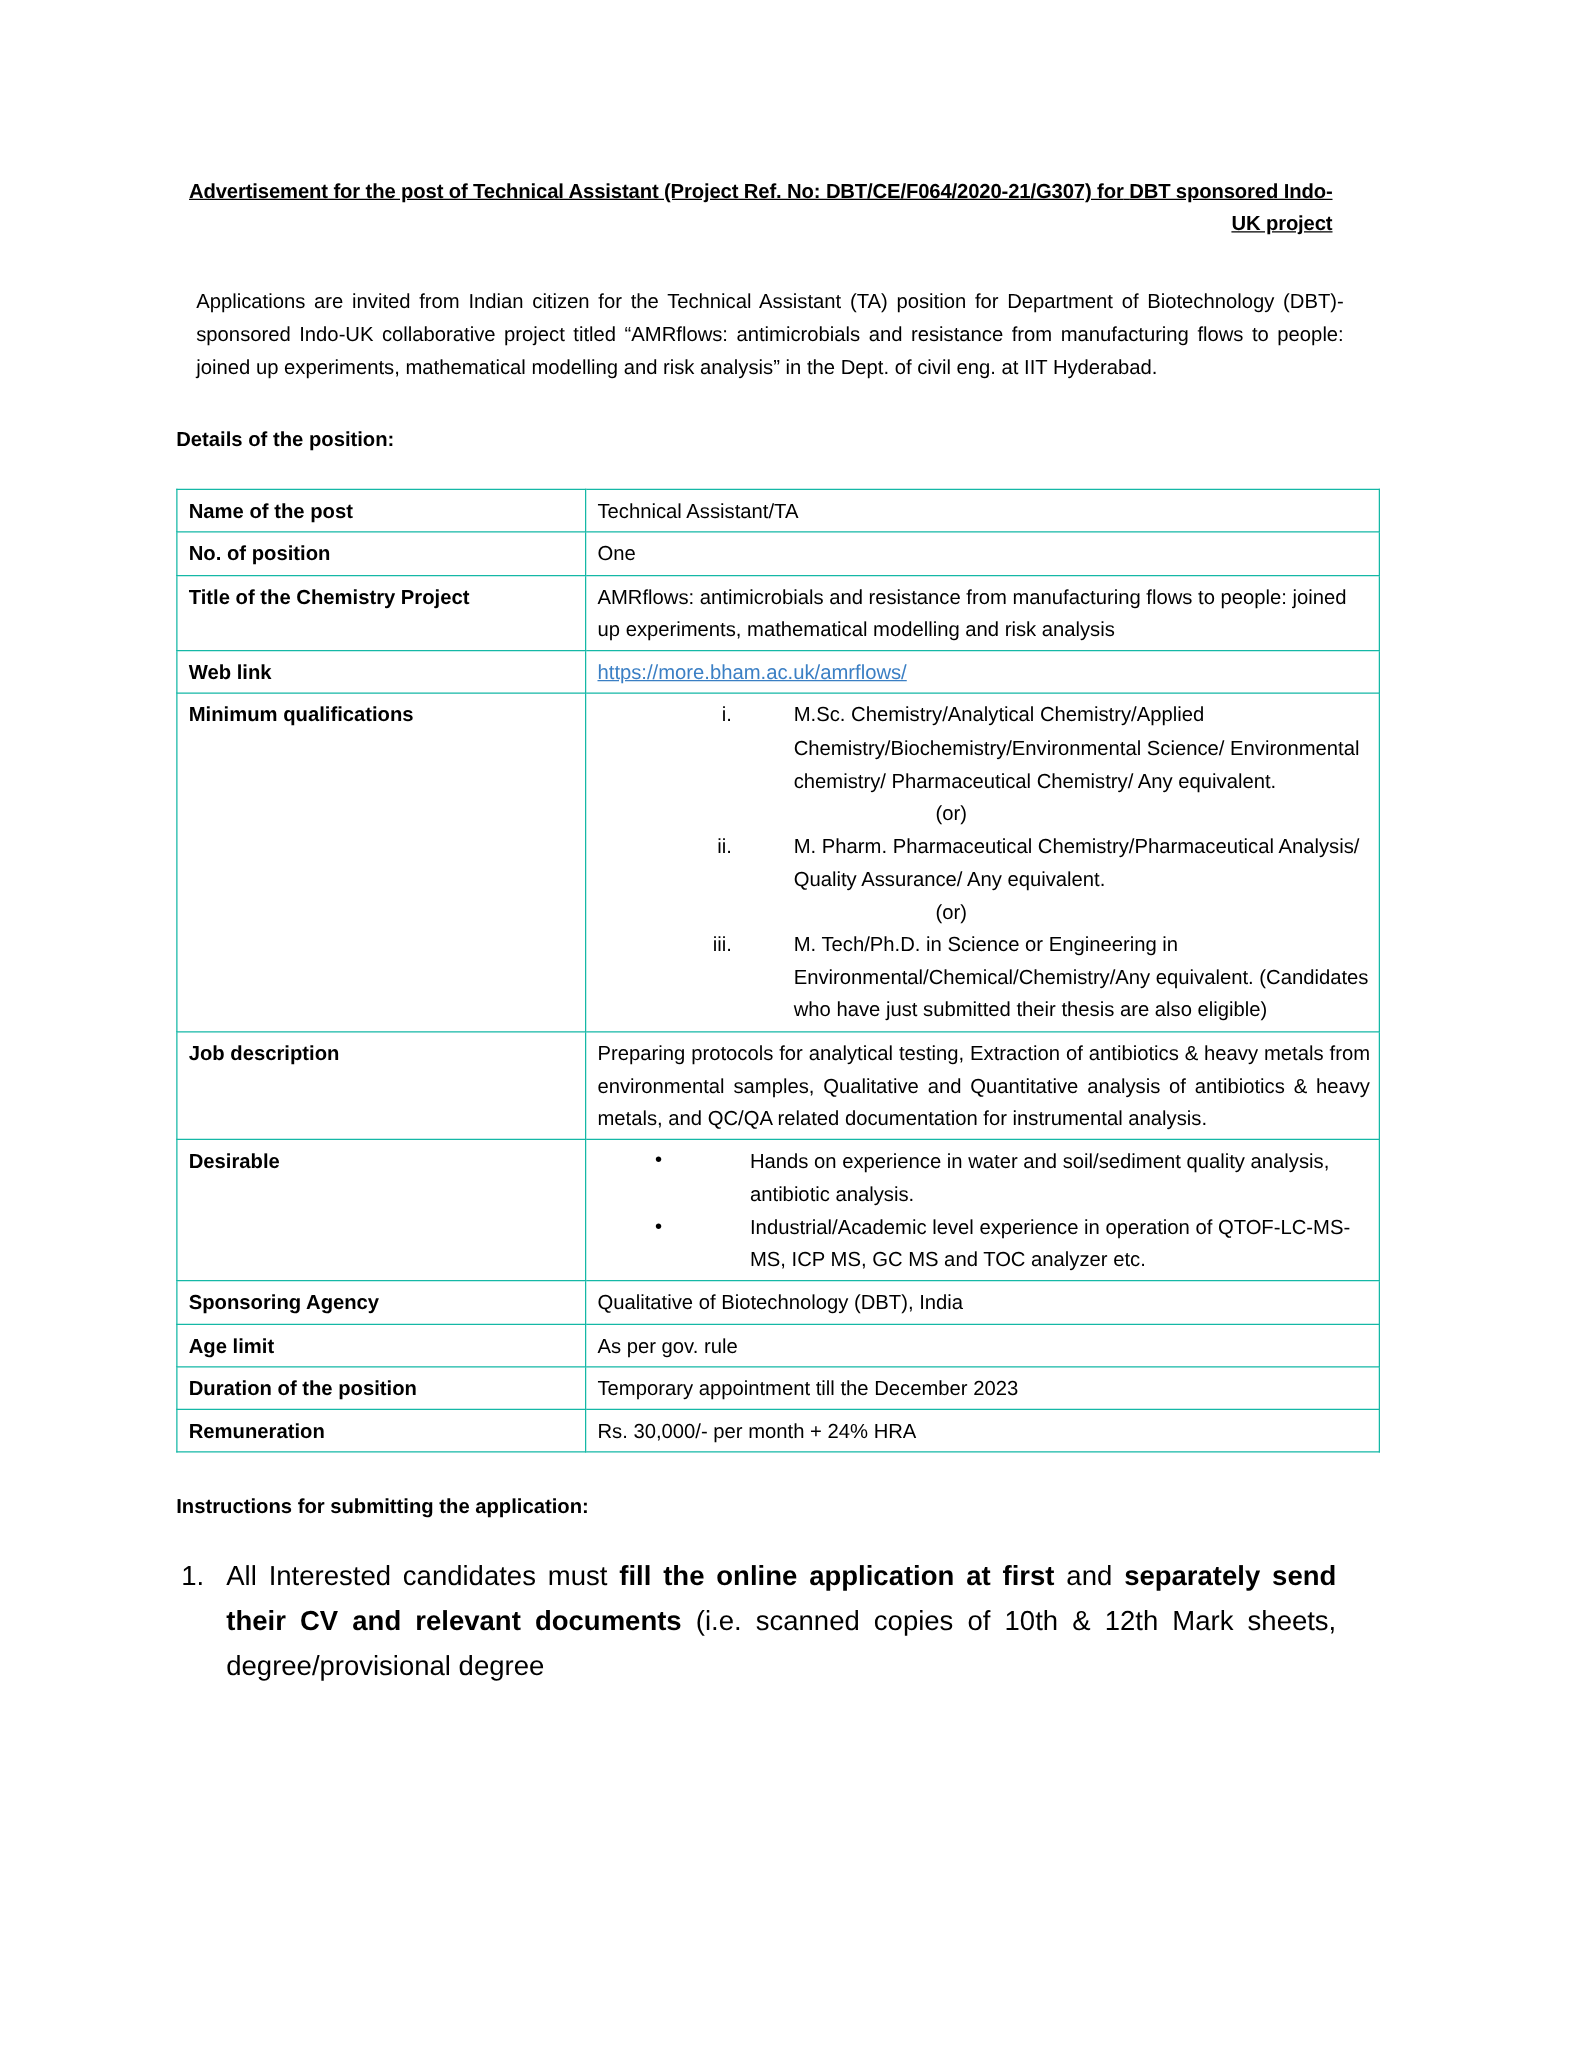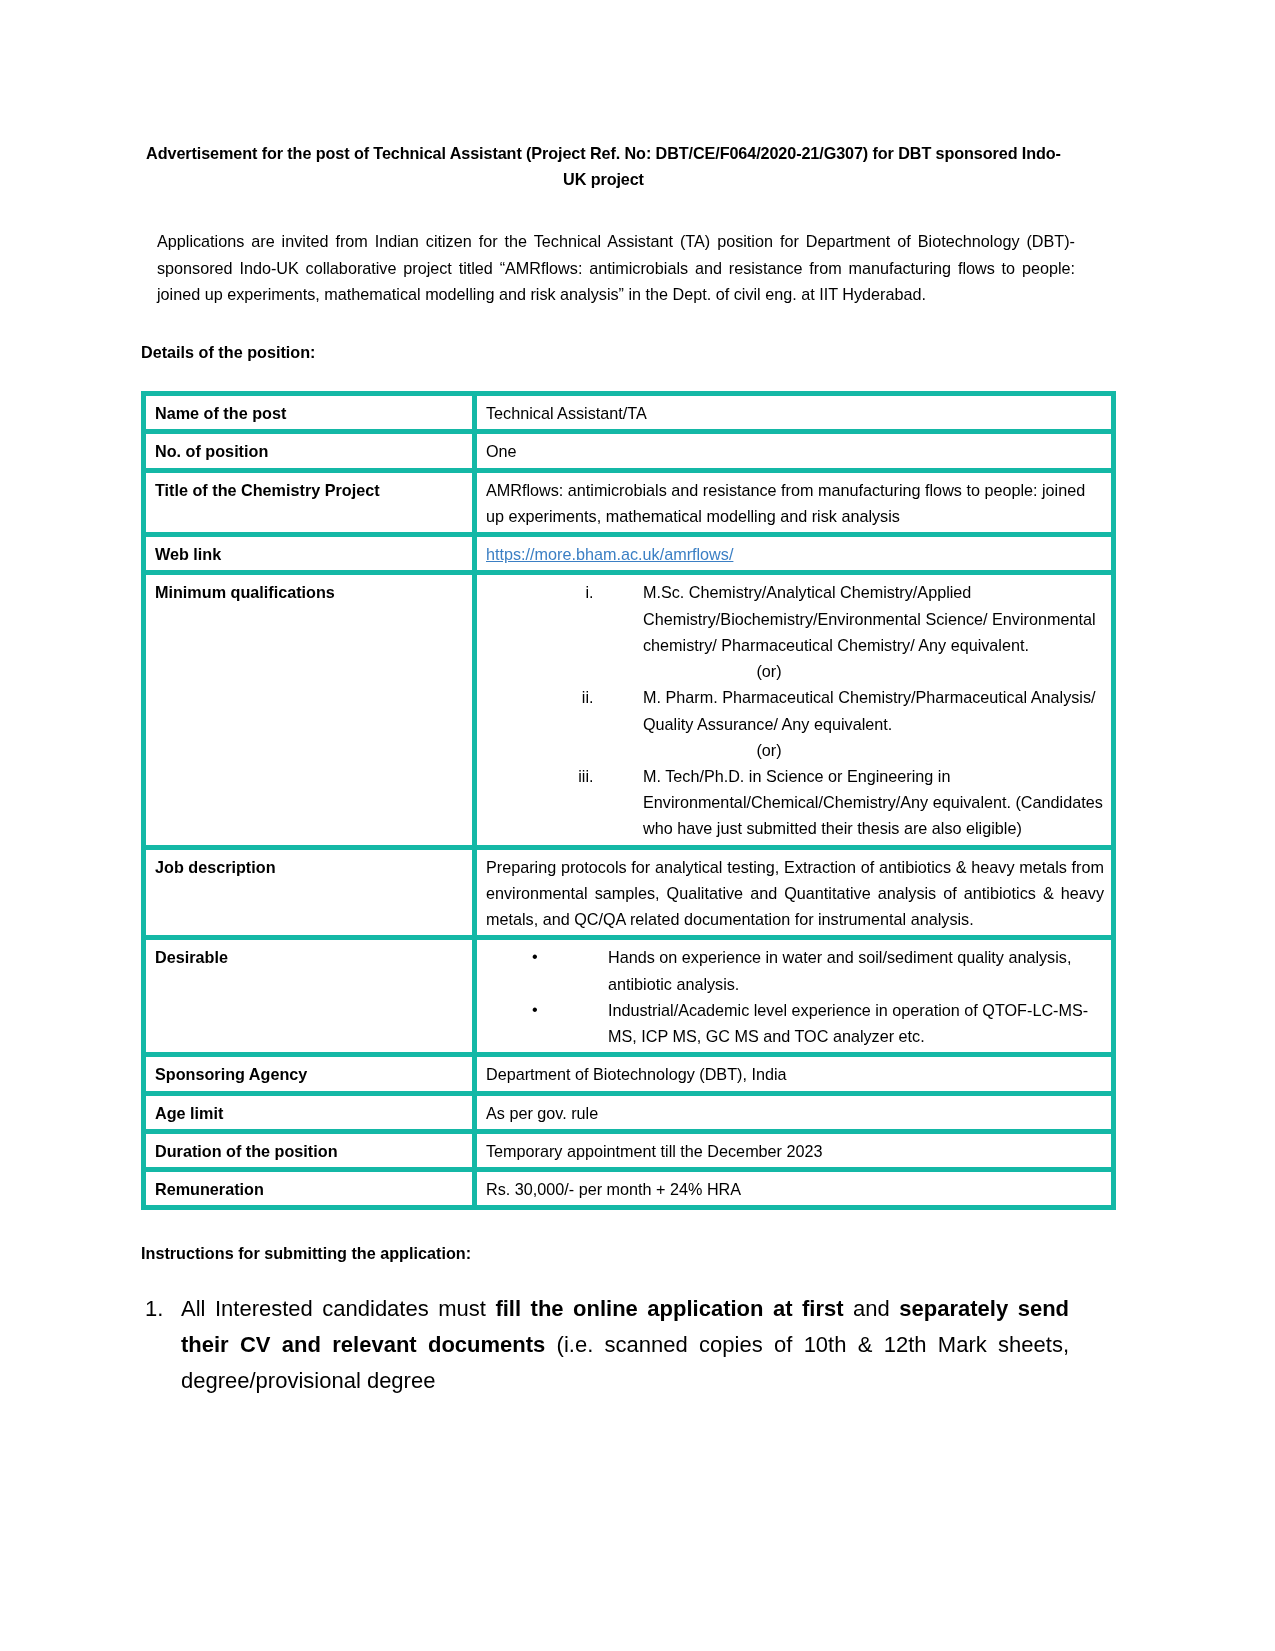--- a/index.html
+++ b/index.html
@@ -19,45 +19,46 @@
     width: 1275px;
     height: 1651px;
     box-sizing: border-box;
     padding: 140px 200px 0 141px;
     background: #ffffff;
   }
   .doc-title {
     font-size: 16.2px;
     font-weight: bold;
     line-height: 1.62;
-    text-align: center;
+    text-align: right;
     margin: 0 0 0 0;
     letter-spacing: -0.1px;
     max-width: 925px;
+    text-decoration: underline;
   }
   .intro {
     font-size: 16.2px;
     line-height: 1.62;
     text-align: justify;
     margin: 36px 0 0 16px;
     max-width: 928px;
   }
   .section-heading {
     font-size: 16.2px;
     font-weight: bold;
     margin: 36px 0 0 0;
   }
   table.details {
     border-collapse: collapse;
     width: 928px;
     margin-top: 29px;
     table-layout: fixed;
   }
   table.details td {
-    border: 5px solid #14b8a6;
+    border: 1px solid #14b8a6;
     vertical-align: top;
     padding: 4px 7px 3px 9px;
     font-size: 16.2px;
     line-height: 1.62;
   }
   td.label {
     width: 310px;
     font-weight: bold;
   }
   td.value {
@@ -198,21 +199,21 @@
         <td class="label">Desirable</td>
         <td class="value">
           <ul class="dots">
             <li>Hands on experience in water and soil/sediment quality analysis, antibiotic analysis.</li>
             <li>Industrial/Academic level experience in operation of QTOF-LC-MS-MS, ICP MS, GC MS and TOC analyzer etc.</li>
           </ul>
         </td>
       </tr>
       <tr>
         <td class="label">Sponsoring Agency</td>
-        <td class="value">Department of Biotechnology (DBT), India</td>
+        <td class="value">Qualitative of Biotechnology (DBT), India</td>
       </tr>
       <tr>
         <td class="label">Age limit</td>
         <td class="value">As per gov. rule</td>
       </tr>
       <tr>
         <td class="label">Duration of the position</td>
         <td class="value">Temporary appointment till the December 2023</td>
       </tr>
       <tr>

